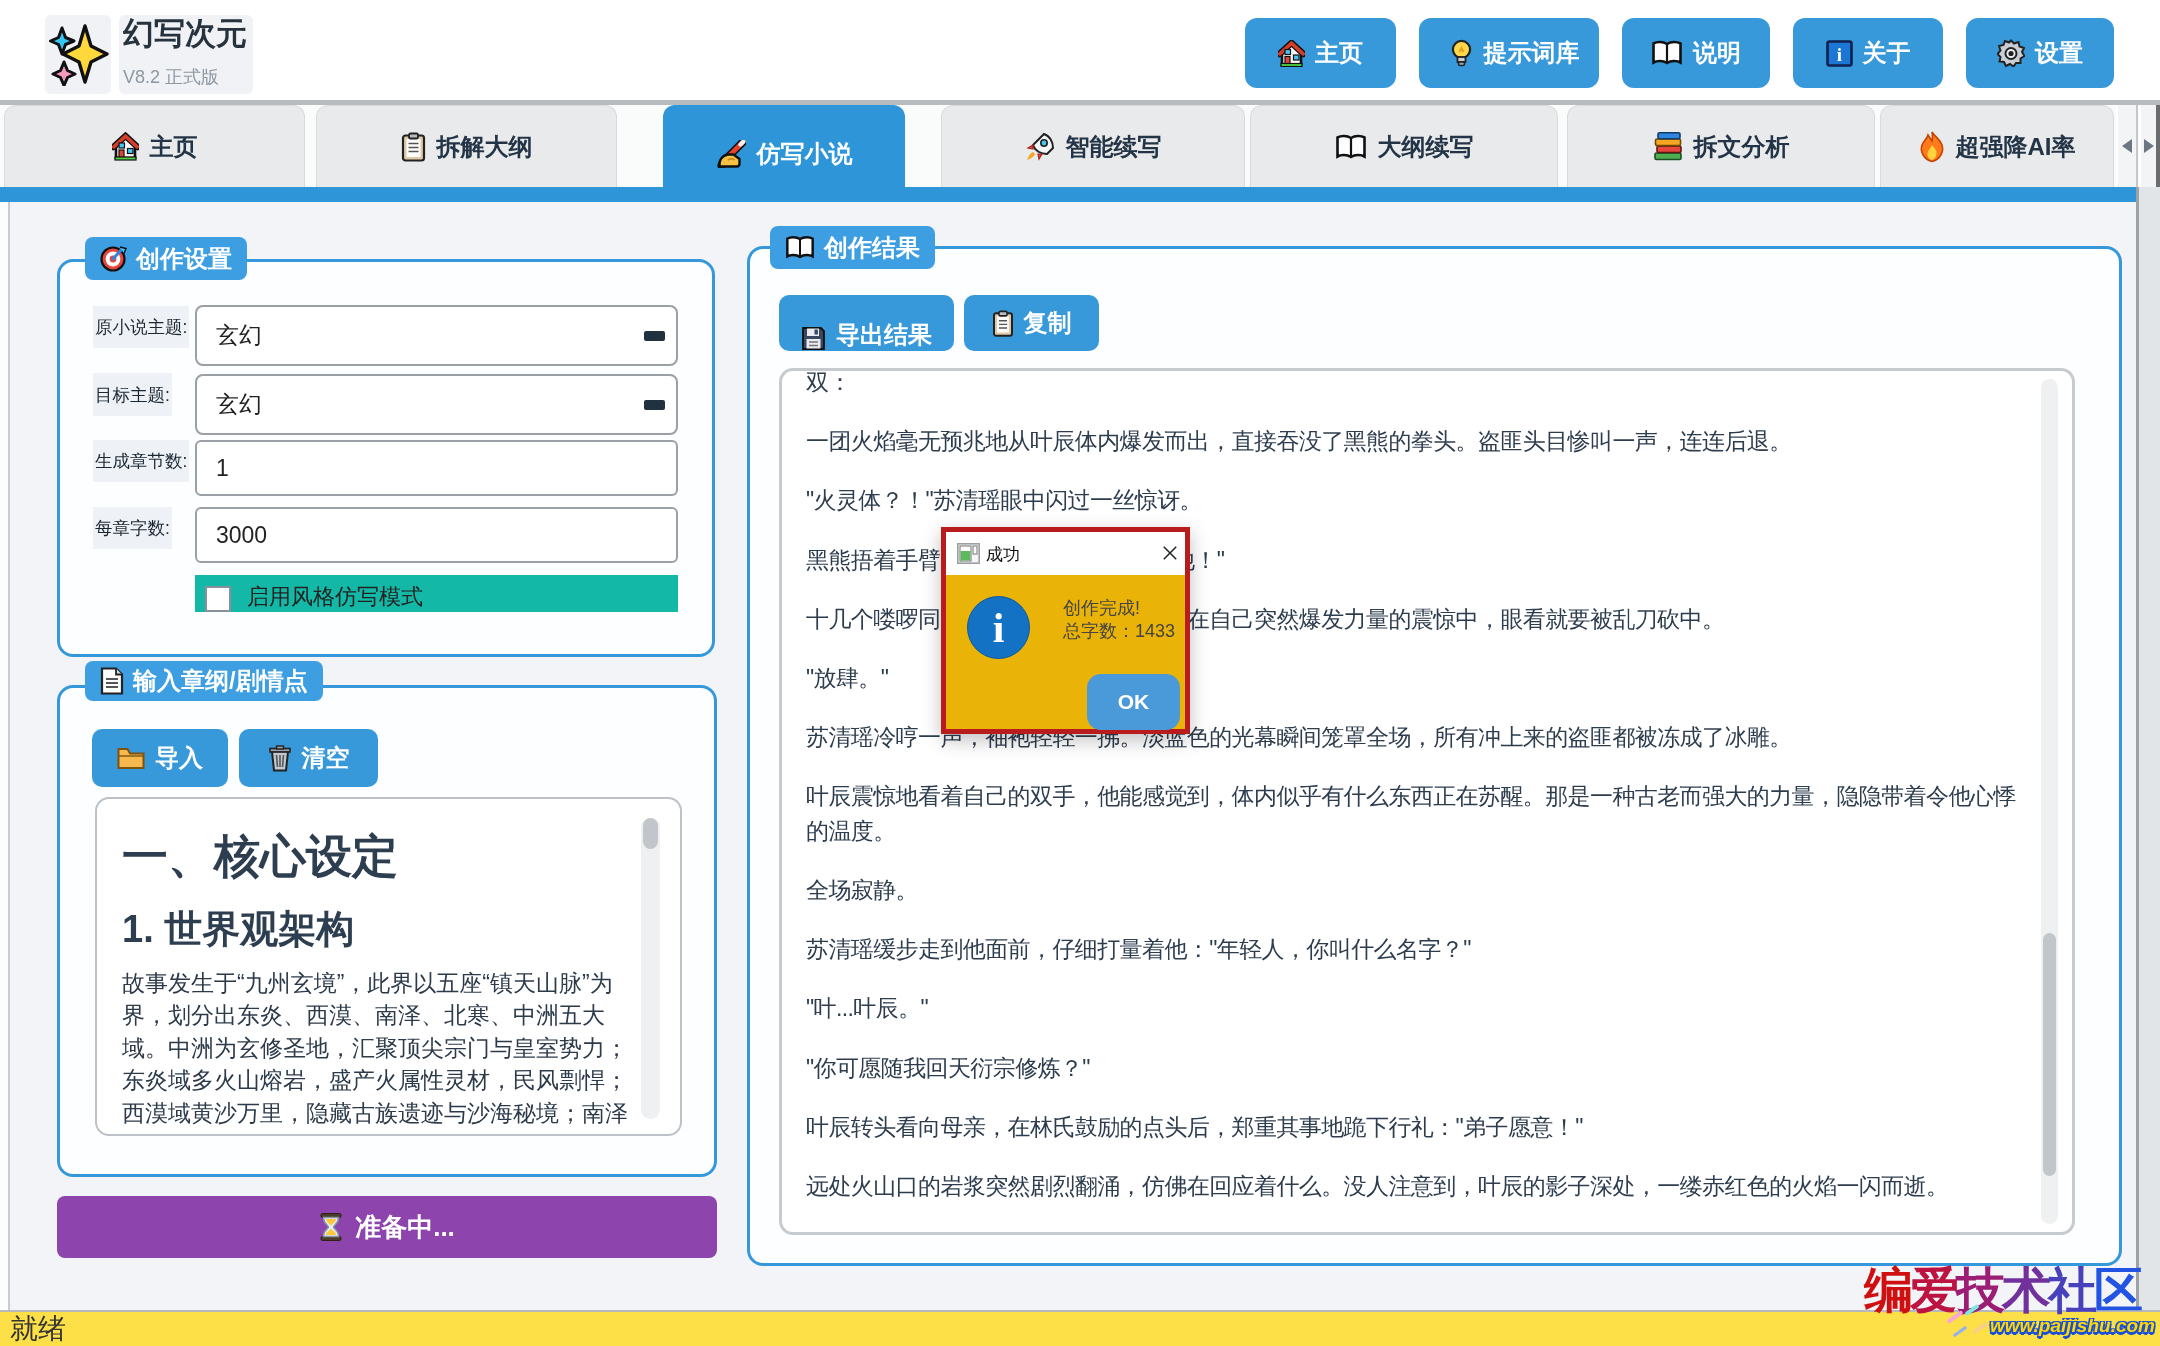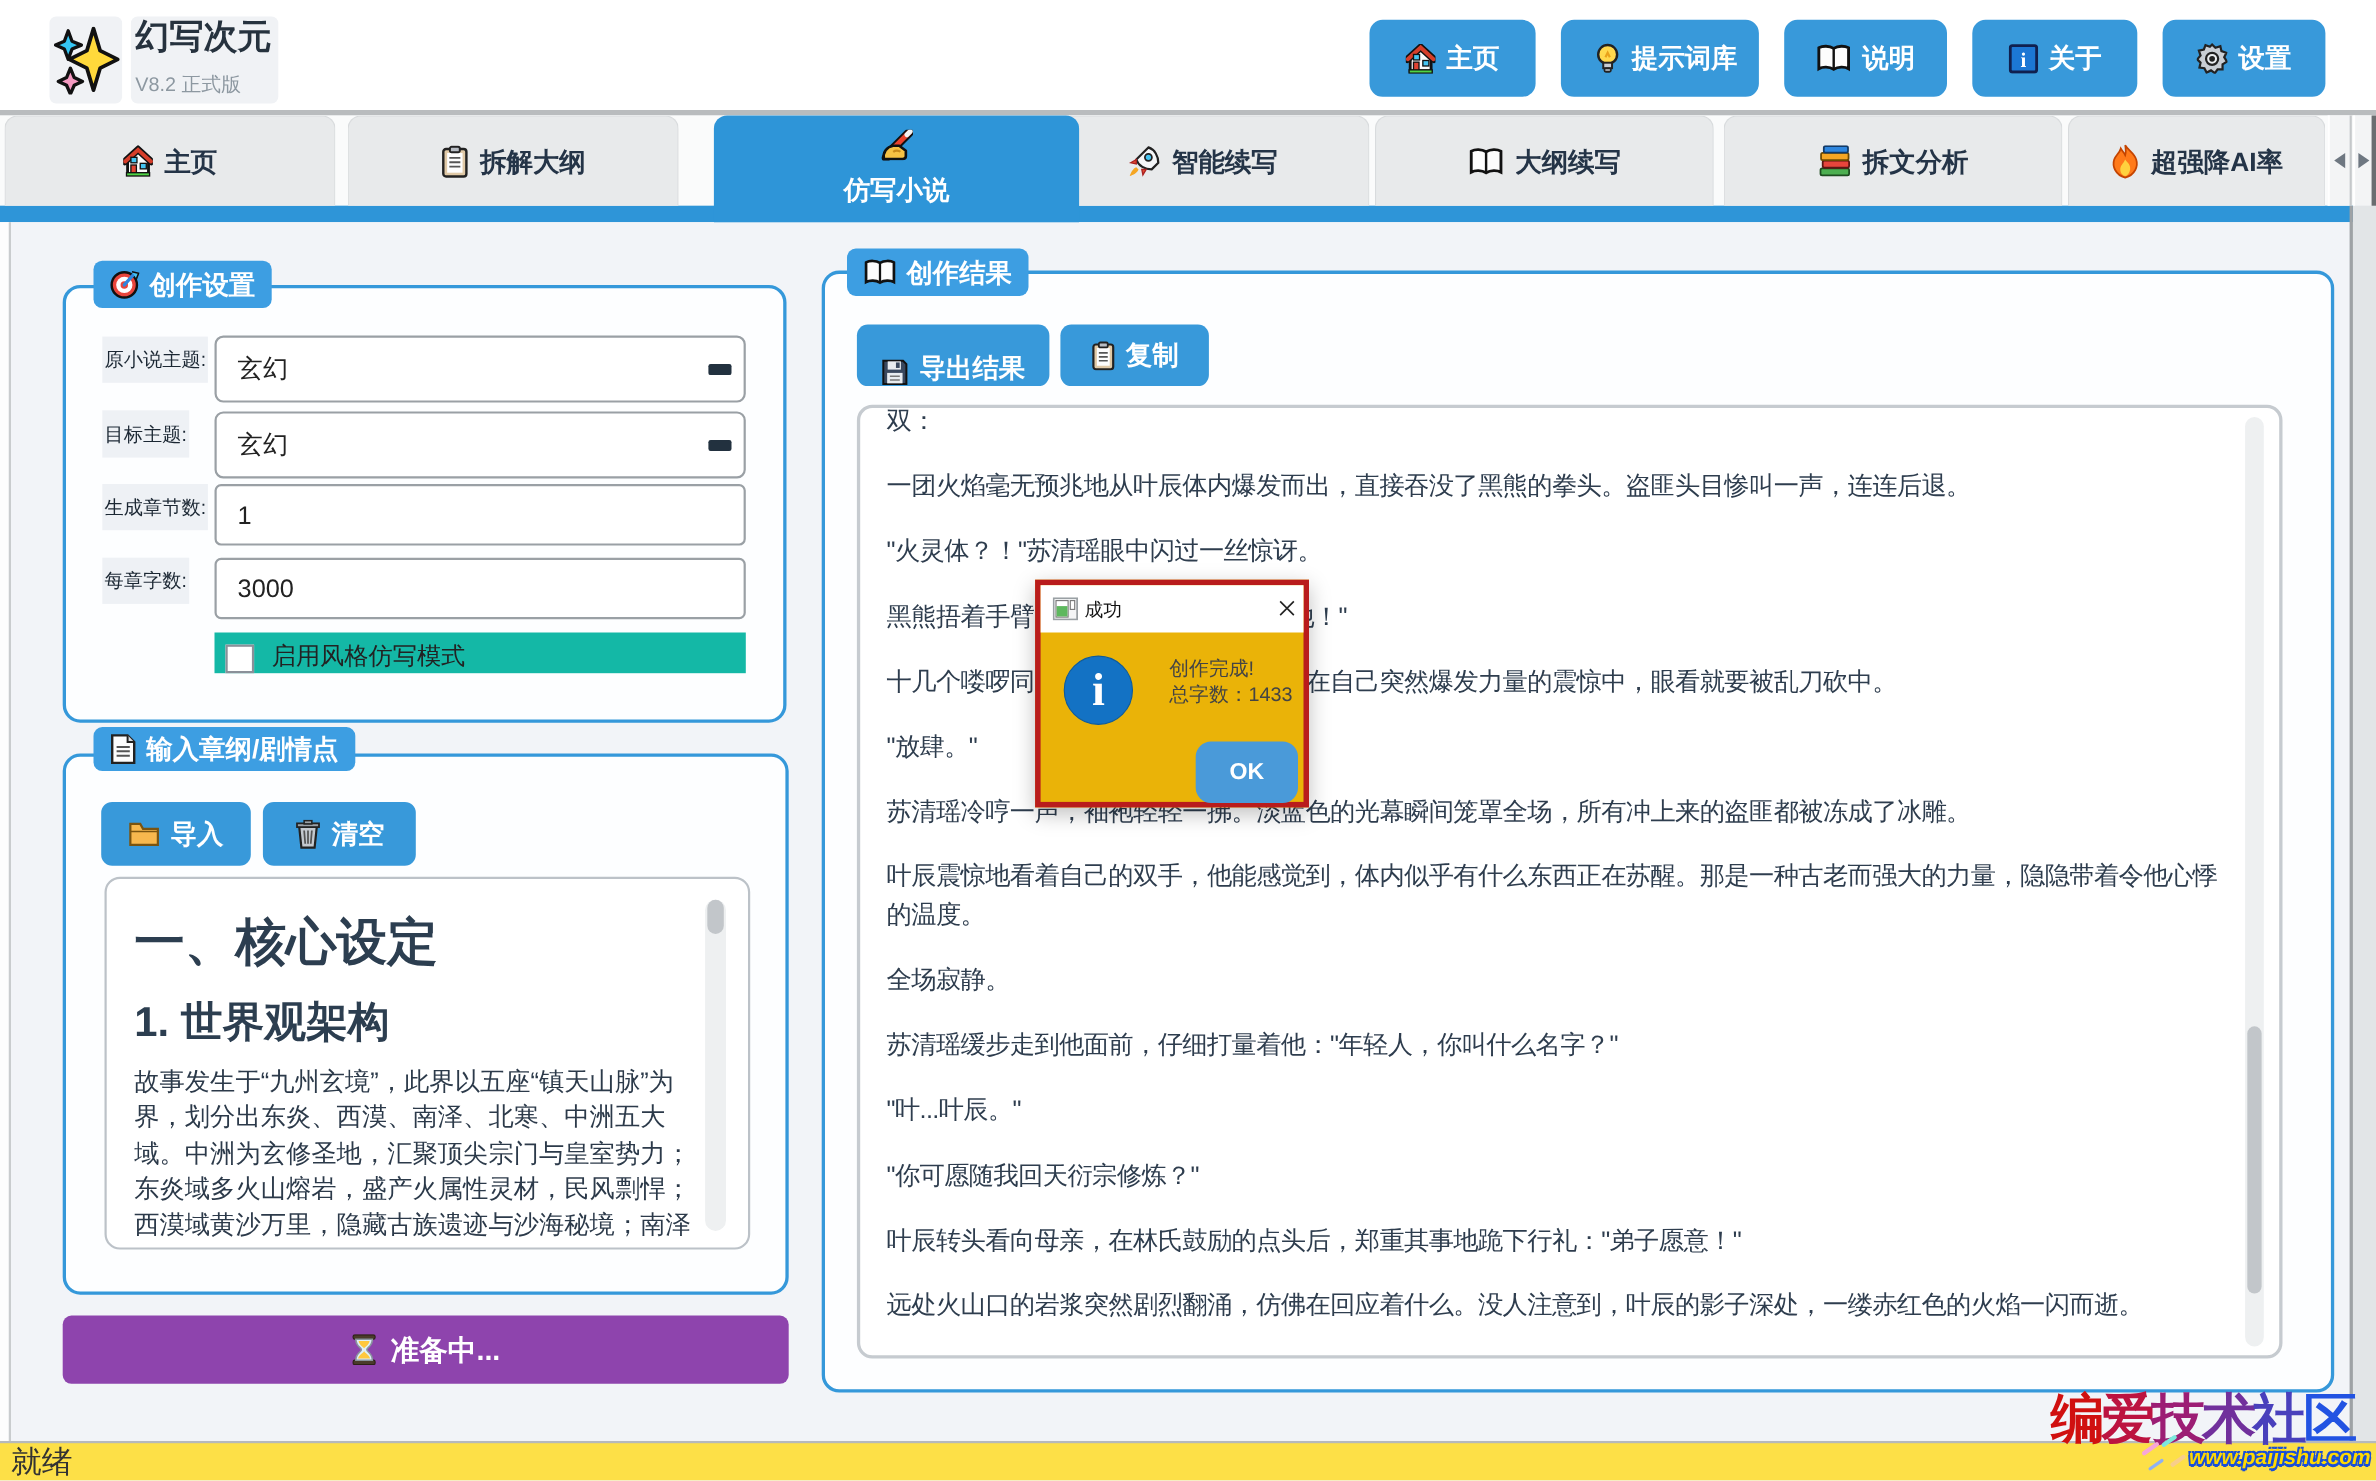--- a/index.html
+++ b/index.html
@@ -147,21 +147,21 @@
   </div>
 <div class="tab" style="left:316px;width:301px;">
   <svg width="25" height="30" viewBox="0 0 25 30">
       <rect x="2" y="3.5" width="21" height="25" rx="2.5" fill="#e0c9a6" stroke="#222" stroke-width="2.2"></rect>
       <rect x="5.5" y="7" width="14" height="18" fill="#fdfdfd"></rect>
       <rect x="8" y="1.5" width="9" height="5" rx="1.5" fill="#b8bdc4" stroke="#222" stroke-width="1.8"></rect>
       <path d="M7.5 11.5 h10 M7.5 15.5 h10 M7.5 19.5 h10" stroke="#555" stroke-width="1.6"></path>
     </svg>
   <span>拆解大纲</span>
   </div>
-<div class="tabActive" style="left:649px;width:332px;flex-direction:column;">
+<div class="tabActive" style="left:663px;width:242px;">
   <svg width="30" height="28" viewBox="0 0 30 28">
       <path d="M26.5 2.5 L9 20 L5.5 25.5" stroke="#111" stroke-width="8" stroke-linecap="round"></path>
       <path d="M26.5 2.5 L9 20 L6 25" stroke="#e8432e" stroke-width="4.6" stroke-linecap="round"></path>
       <path d="M27.5 1.5 L24.5 4.5" stroke="#f2f2f2" stroke-width="4.4" stroke-linecap="round"></path>
       <path d="M3.5 26.5 C2.5 20.5 6 15.5 12 14.5 L17.5 14.5 L23.5 19 L23.5 24 C23.5 25.8 22.3 26.5 20.5 26.5 Z" fill="#f7c244 " stroke="#111" stroke-width="2.4" stroke-linejoin="round"></path>
       <path d="M12 20 C14 18.5 17 18.5 18.5 20" stroke="#c98a1b" stroke-width="2" fill="none"></path>
     </svg>
   <span>仿写小说</span>
   </div>
 <div class="tab" style="left:941px;width:304px;">

